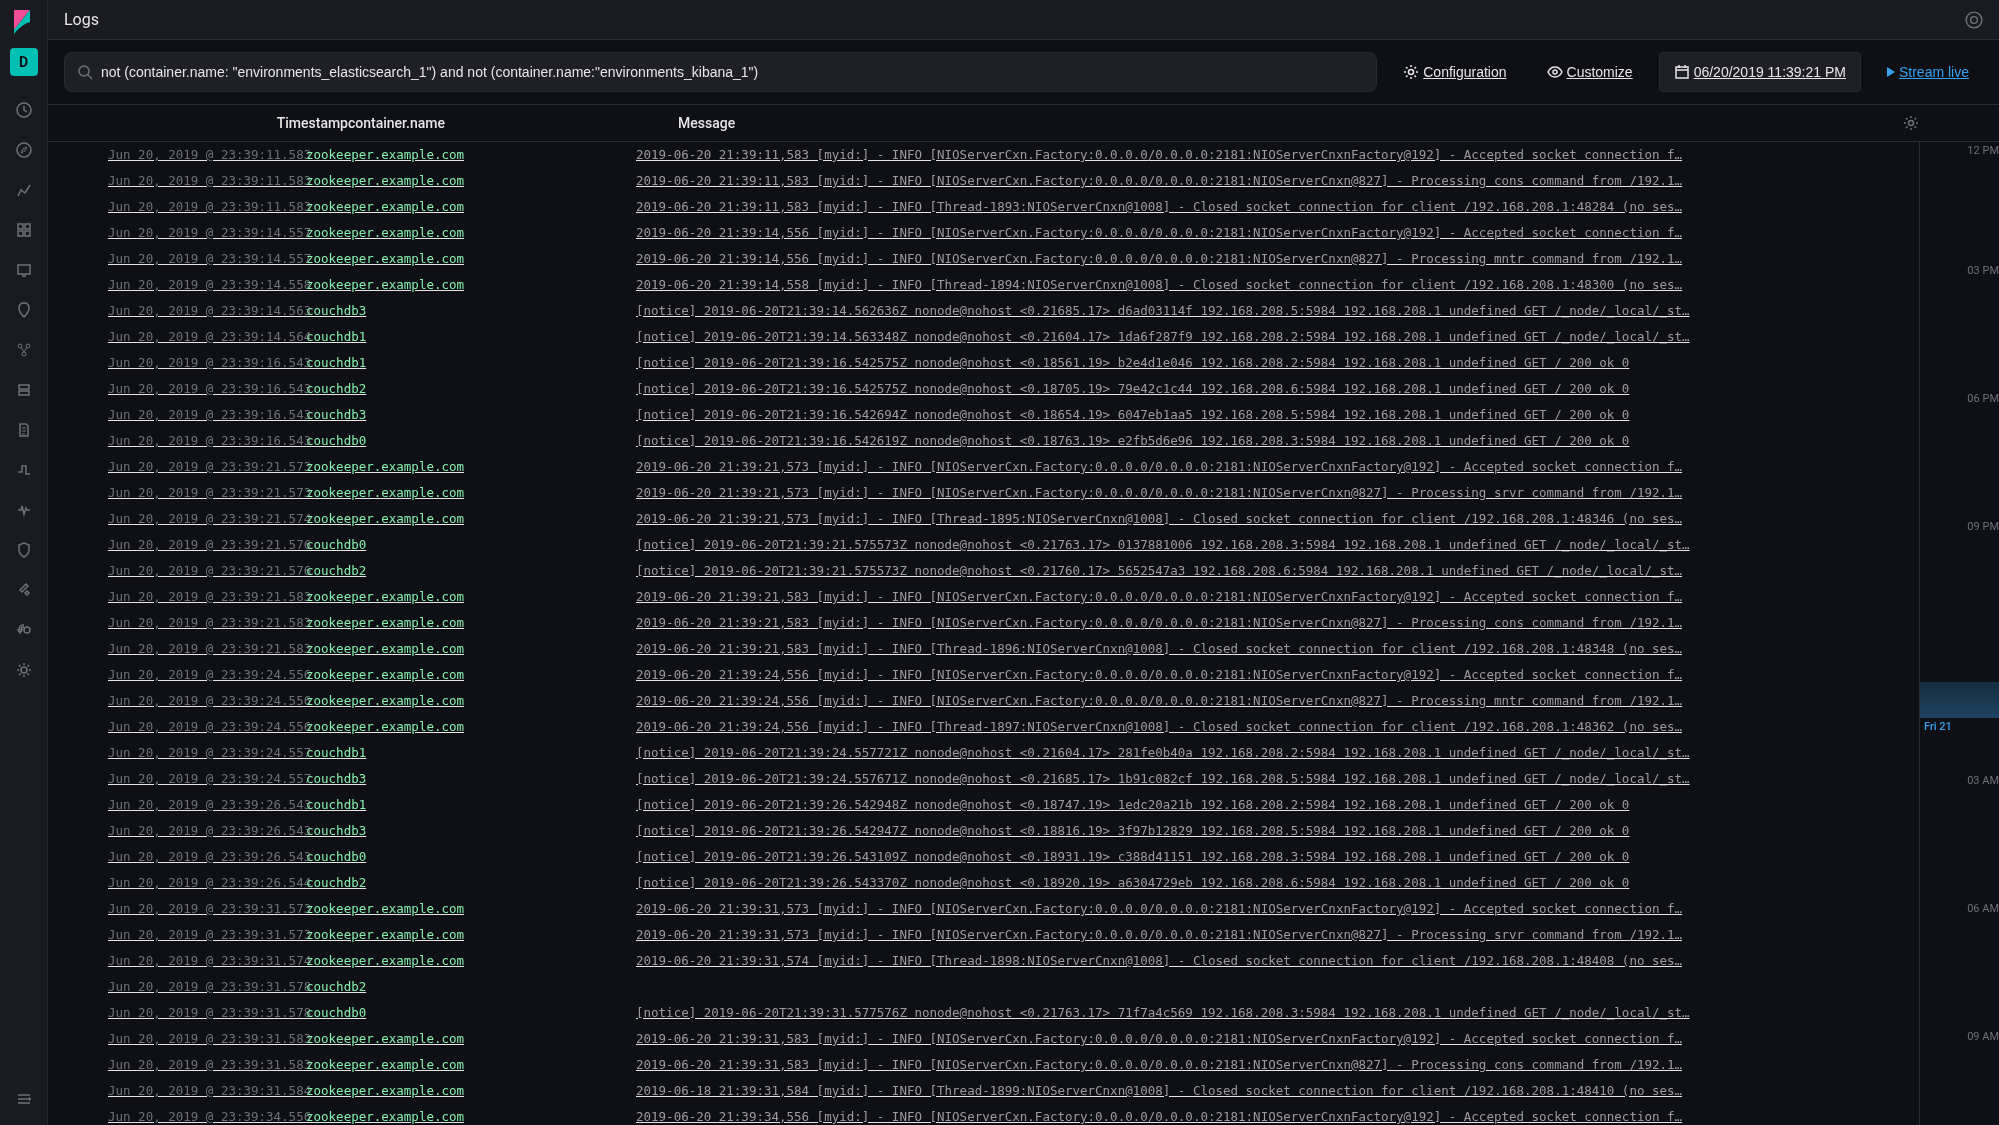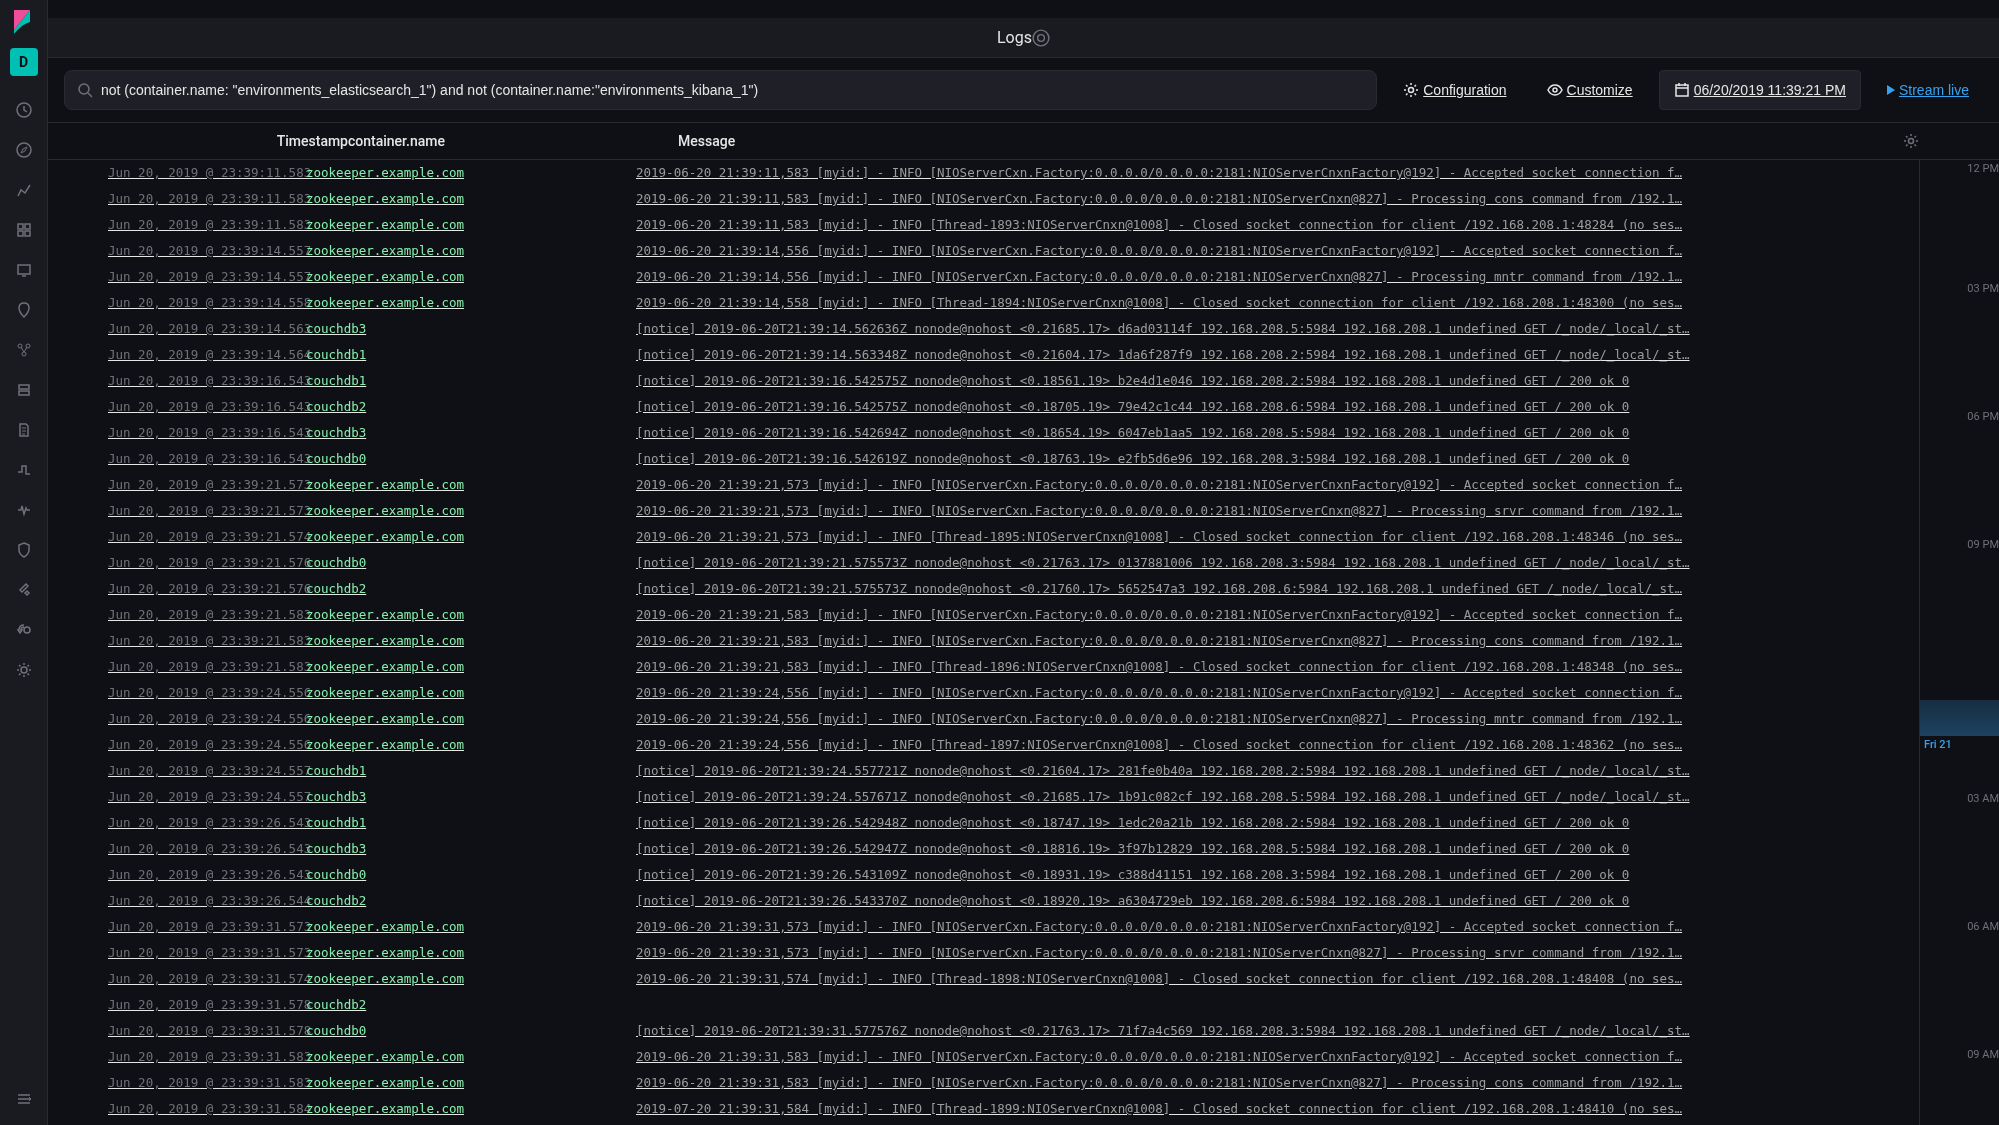--- a/index.html
+++ b/index.html
@@ -50,22 +50,21 @@
       margin-bottom: 12px;
     }
     .main { flex: 1; display: flex; flex-direction: column; min-width: 0; }
     .header {
       height: 40px;
       background: #1a1b21;
       display: flex;
       align-items: center;
       padding: 0 16px;
       border-bottom: 1px solid #2a2b30;
-      justify-content: center;
-      margin-top: 18px;
+      justify-content: space-between;
     }
     .header-title { font-size: 16px; font-weight: 400; color: #e6e6e6; }
     .header .right-icon {
       color: #707079;
       cursor: pointer;
     }
     .toolbar {
       display: flex;
       align-items: center;
       padding: 12px 16px;
@@ -527,21 +526,21 @@
             <div class="msg">2019-06-20 21:39:31,583 [myid:] - INFO  [NIOServerCxn.Factory:0.0.0.0/0.0.0.0:2181:NIOServerCnxnFactory@192] - Accepted socket connection f…</div>
           </div>
           <div class="log-row">
             <div class="ts">Jun 20, 2019 @ 23:39:31.583</div>
             <div class="cn">zookeeper.example.com</div>
             <div class="msg">2019-06-20 21:39:31,583 [myid:] - INFO  [NIOServerCxn.Factory:0.0.0.0/0.0.0.0:2181:NIOServerCnxn@827] - Processing cons command from /192.1…</div>
           </div>
           <div class="log-row">
             <div class="ts">Jun 20, 2019 @ 23:39:31.584</div>
             <div class="cn">zookeeper.example.com</div>
-            <div class="msg">2019-07-20 21:39:31,584 [myid:] - INFO  [Thread-1899:NIOServerCnxn@1008] - Closed socket connection for client /192.168.208.1:48410 (no ses…</div>
+            <div class="msg">2019-06-18 21:39:31,584 [myid:] - INFO  [Thread-1899:NIOServerCnxn@1008] - Closed socket connection for client /192.168.208.1:48410 (no ses…</div>
           </div>
           <div class="log-row">
             <div class="ts">Jun 20, 2019 @ 23:39:34.556</div>
             <div class="cn">zookeeper.example.com</div>
             <div class="msg">2019-06-20 21:39:34,556 [myid:] - INFO  [NIOServerCxn.Factory:0.0.0.0/0.0.0.0:2181:NIOServerCnxnFactory@192] - Accepted socket connection f…</div>
           </div>
         </div>
       <div class="minimap" id="minimap">
         <div class="highlight"></div>
         <div class="highlight-label">Fri 21</div>

